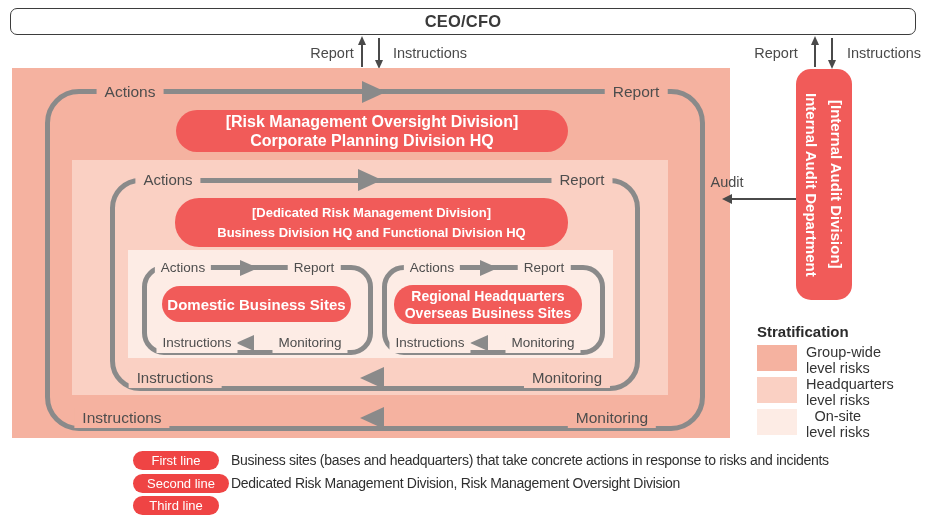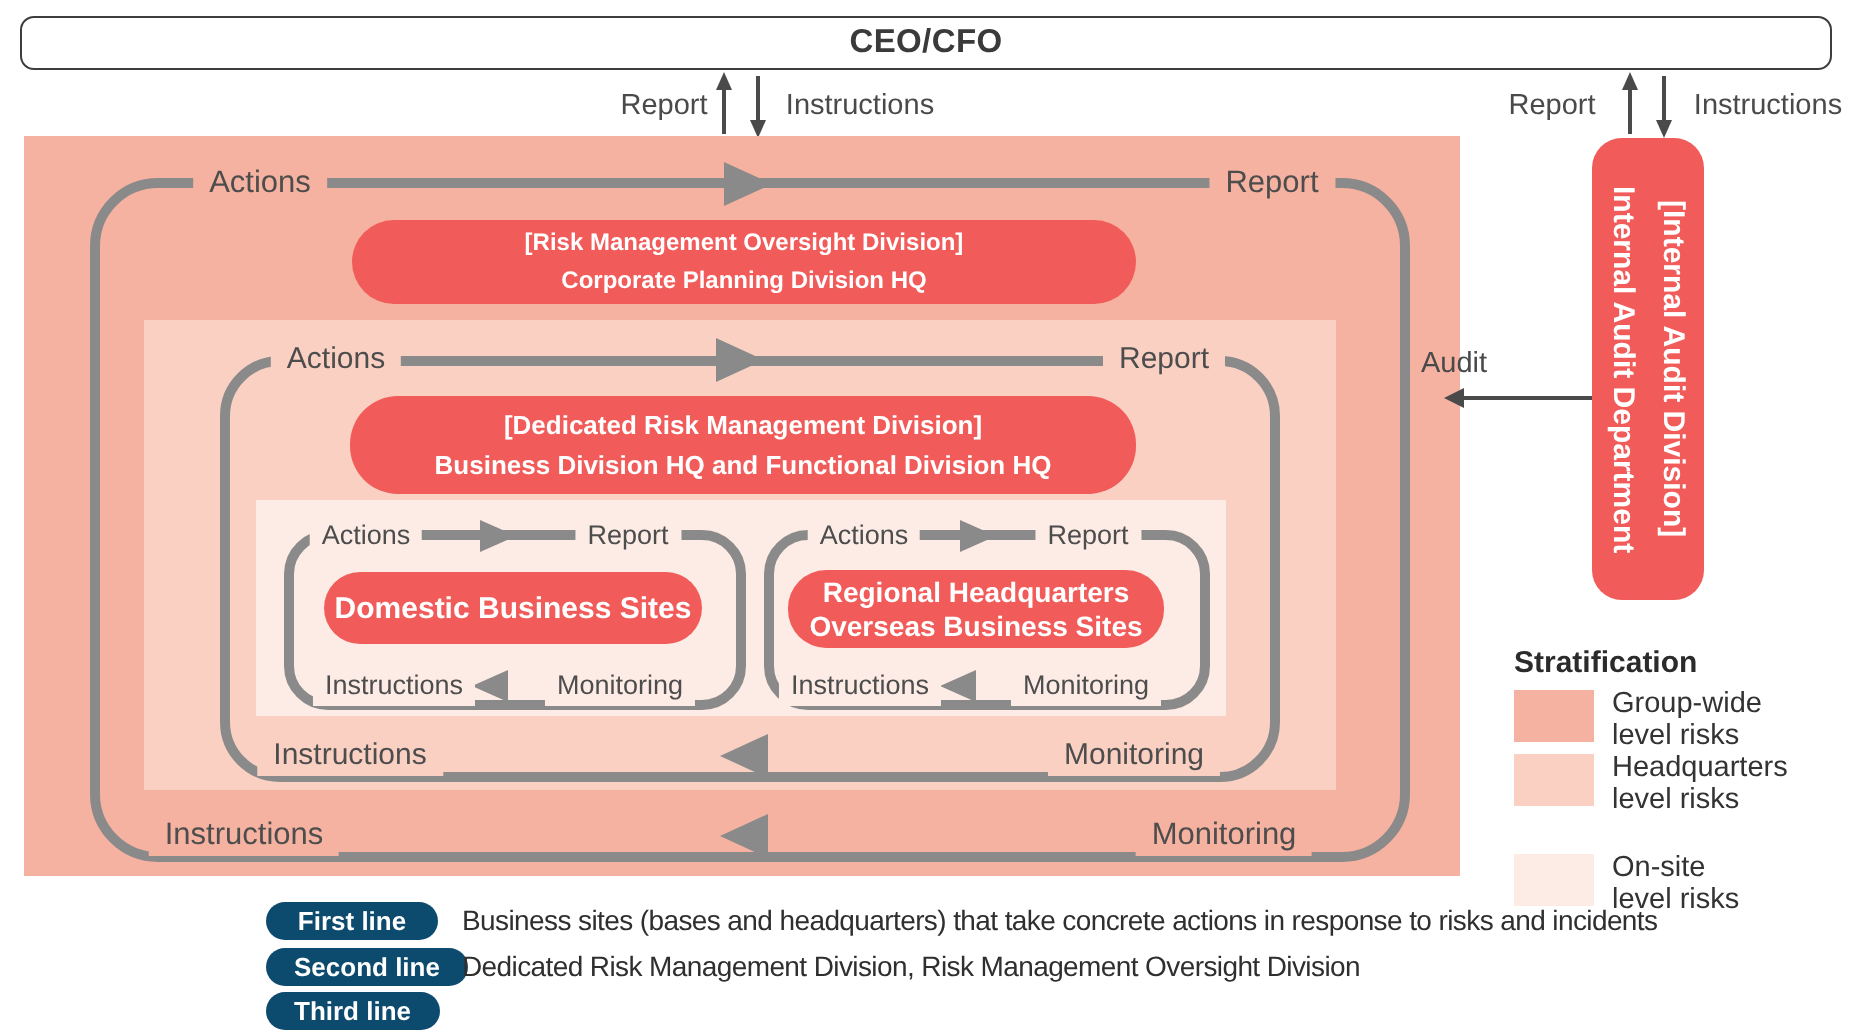--- a/index.html
+++ b/index.html
@@ -45,21 +45,21 @@
   .ah-l{position:absolute;width:0;height:0;border-top:11px solid transparent;border-bottom:11px solid transparent;border-right:24px solid #8a8a8a;}
   .ah-r-sm{position:absolute;width:0;height:0;border-top:8px solid transparent;border-bottom:8px solid transparent;border-left:18px solid #8a8a8a;}
   .ah-l-sm{position:absolute;width:0;height:0;border-top:8px solid transparent;border-bottom:8px solid transparent;border-right:18px solid #8a8a8a;}
   
   .red-box{
     position:absolute;background:#F15B59;color:#fff;border-radius:21px;
     display:flex;flex-direction:column;align-items:center;justify-content:center;
     text-align:center;font-weight:700;
   }
   .red-box span{display:block;}
-  .box-oversight{left:176px;top:110px;width:392px;height:42px;font-size:12px;line-height:19px;}
+  .box-oversight{left:176px;top:110px;width:392px;height:42px;font-size:16px;line-height:19px;}
   .box-dedicated{left:175px;top:198px;width:393px;height:49px;font-size:13px;line-height:20px;border-radius:24px;}
   .box-domestic{left:162px;top:286px;width:189px;height:36px;font-size:15px;border-radius:18px;}
   .box-regional{left:394px;top:285px;width:188px;height:39px;font-size:14px;line-height:17px;border-radius:19px;}
   
   .audit-box{
     position:absolute;left:796px;top:69px;width:56px;height:231px;background:#F15B59;border-radius:15px;
     writing-mode:vertical-rl;text-align:center;color:#fff;font-weight:700;font-size:15px;
     line-height:25px;padding:0 3px;box-sizing:border-box;
   }
   .audit-box span{display:block;white-space:nowrap;}
@@ -72,22 +72,22 @@
   .swatch{width:40px;height:26px;flex:0 0 40px;}
   .legend-text{margin-left:9px;font-size:14.5px;line-height:15.5px;color:#333;}
   .legend-text span{display:block;}
   
   .defense-box{
     position:absolute;left:13px;top:449px;width:109px;height:58px;background:#fff;
     border:1.6px solid #8c8c8c;display:flex;align-items:center;justify-content:center;
     text-align:center;font-size:15px;line-height:19px;color:#2f2f2f;padding:0 6px;box-sizing:border-box;
   }
   .def-badge{
-    position:absolute;left:133px;background:#0c4a6e;color:#fff;border-radius:10px;
-    font-size:13px;font-weight:700;height:19px;line-height:19px;padding:0 14px;
+    position:absolute;left:133px;background:#ef4444;color:#fff;border-radius:10px;
+    font-size:13px;font-weight:400;height:19px;line-height:19px;padding:0 14px;
     text-align:center;min-width:58px;box-sizing:content-box;
   }
   .def-text{position:absolute;left:231px;font-size:14px;color:#2f2f2f;letter-spacing:-0.3px;white-space:nowrap;line-height:19px;}
 </style>
 </head>
 <body>
 
 <div id="canvas">
 
   <div class="ceo-box">
@@ -180,21 +180,21 @@
       <span>level risks</span>
     </span>
   </div>
   <div class="legend-item" style="top:377px;">
     <span class="swatch" style="background: rgb(250, 208, 195);"></span>
     <span class="legend-text">
       <span>Headquarters</span>
       <span>level risks</span>
     </span>
   </div>
-  <div class="legend-item" style="top:427px;">
+  <div class="legend-item" style="top:409px;text-align:center;">
     <span class="swatch" style="background: rgb(253, 236, 229);"></span>
     <span class="legend-text">
       <span>On-site</span>
       <span>level risks</span>
     </span>
   </div>
 
   <span class="def-badge" style="top:451px;">First line</span>
   <span class="def-text" style="top:451px;">Business sites (bases and headquarters) that take concrete actions in response to risks and incidents</span>
   <span class="def-badge" style="top:474px;">Second line</span>

